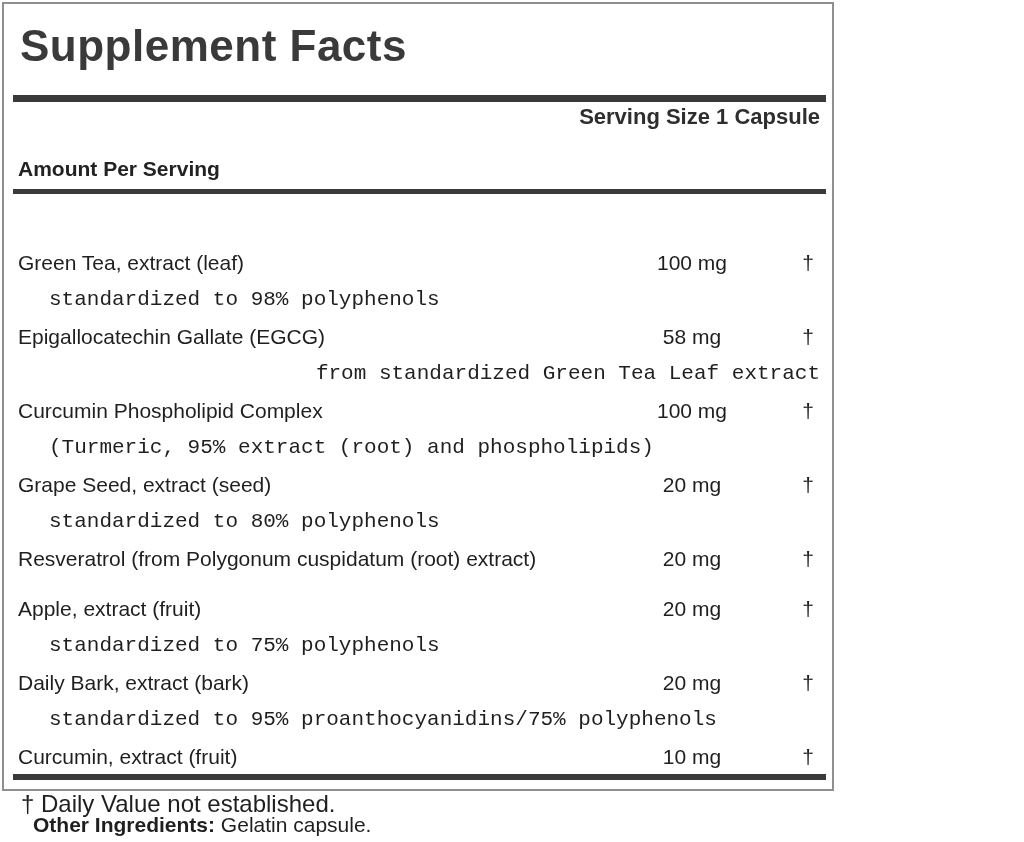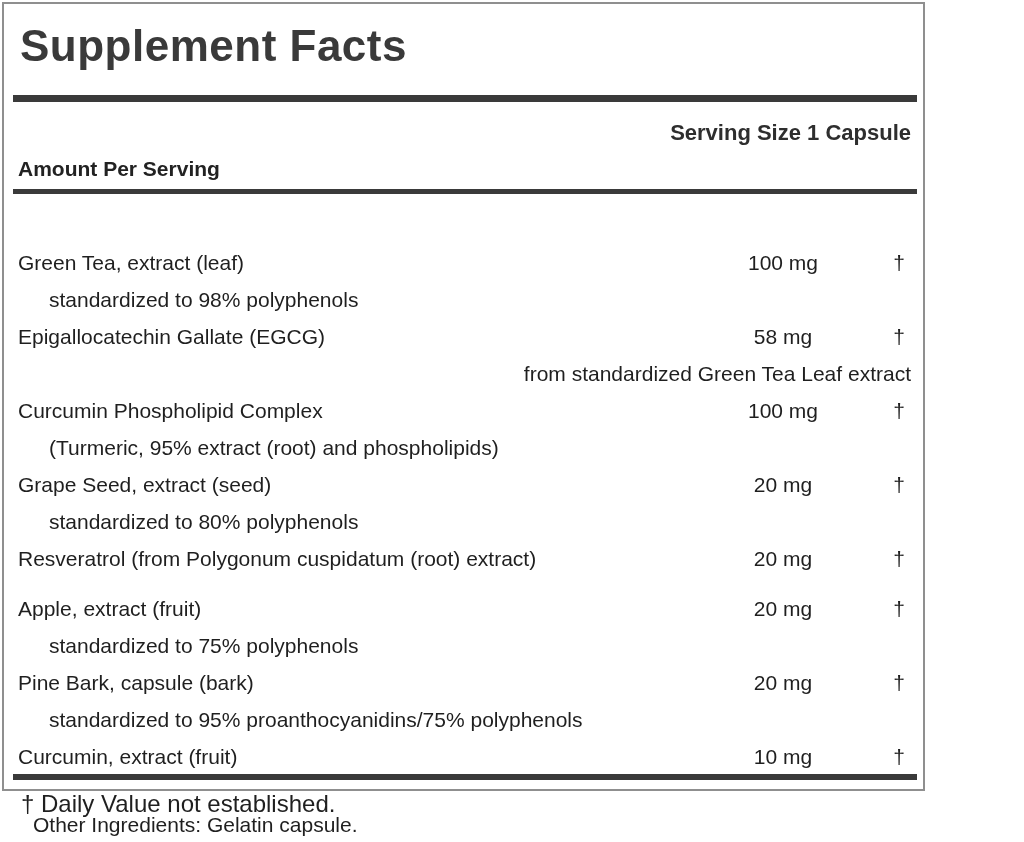--- a/index.html
+++ b/index.html
@@ -10,21 +10,21 @@
     height: 842px;
     font-family: "Liberation Sans", sans-serif;
     color: #1f1f1f;
     position: relative;
     overflow: hidden;
   }
   .panel {
     position: absolute;
     left: 2px;
     top: 2px;
-    width: 923px;
+    width: 832px;
     height: 789px;
     box-sizing: border-box;
     border: 2px solid #8f8f8f;
     padding: 0 12px 0 14px;
     background: #ffffff;
   }
   .title {
     margin: 16px 0 0 2px;
     font-size: 44px;
     font-weight: bold;
@@ -38,27 +38,27 @@
     margin-right: -6px;
   }
   .bar-thick { height: 7px; margin-top: 23px; }
   .bar-mid   { height: 5px; margin-top: 7px; }
   .bar-foot  { height: 6px; margin-top: 4px; }
   .serving {
     font-size: 22px;
     font-weight: bold;
     text-align: right;
     line-height: 26px;
-    margin-top: 18px;
+    margin-top: 2px;
     color: #2e2e2e;
   }
   .amount-label {
     font-size: 21px;
     font-weight: bold;
-    margin-top: 10px;
+    margin-top: 26px;
     line-height: 26px;
     color: #222222;
   }
   .rows { margin-top: 49px; }
   .row { margin-bottom: 4px; }
   .row.no-sub { margin-bottom: 17px; }
   .row-main {
     display: flex;
     align-items: flex-start;
     font-size: 21px;
@@ -78,36 +78,37 @@
     padding-right: 6px;
     box-sizing: border-box;
     position: relative;
     top: 7px;
   }
   .row-sub {
     margin-top: 11px;
     line-height: 26px;
     font-size: 21px;
     padding-left: 31px;
+    font-family: Liberation Mono, monospace;
   }
   .row-sub.deep { padding-left: 93px; text-align: right; }
   .footnote {
     font-size: 24px;
     line-height: 27px;
     margin-top: 10px;
     padding-left: 3px;
   }
   .other-ingredients {
     position: absolute;
     left: 33px;
     top: 812px;
     font-size: 21px;
     line-height: 26px;
   }
-  .other-ingredients .oi-label { font-weight: normal; }
+  .other-ingredients .oi-label { font-weight: bold; }
 </style>
 </head>
 <body>
 
 <div class="panel">
 
   <div class="title">Supplement Facts</div>
 
   <div class="bar bar-thick"></div>
 
@@ -167,21 +168,21 @@
       <div class="row-main">
         <span class="row-name">Apple, extract (fruit)</span>
         <span class="row-amount">20 mg</span>
         <span class="row-dv">†</span>
       </div>
       <div class="row-sub">standardized to 75% polyphenols</div>
     </div>
 
     <div class="row">
       <div class="row-main">
-        <span class="row-name">Pine Bark, capsule (bark)</span>
+        <span class="row-name">Daily Bark, extract (bark)</span>
         <span class="row-amount">20 mg</span>
         <span class="row-dv">†</span>
       </div>
       <div class="row-sub">standardized to 95% proanthocyanidins/75% polyphenols</div>
     </div>
 
     <div class="row">
       <div class="row-main">
         <span class="row-name">Curcumin, extract (fruit)</span>
         <span class="row-amount">10 mg</span>

